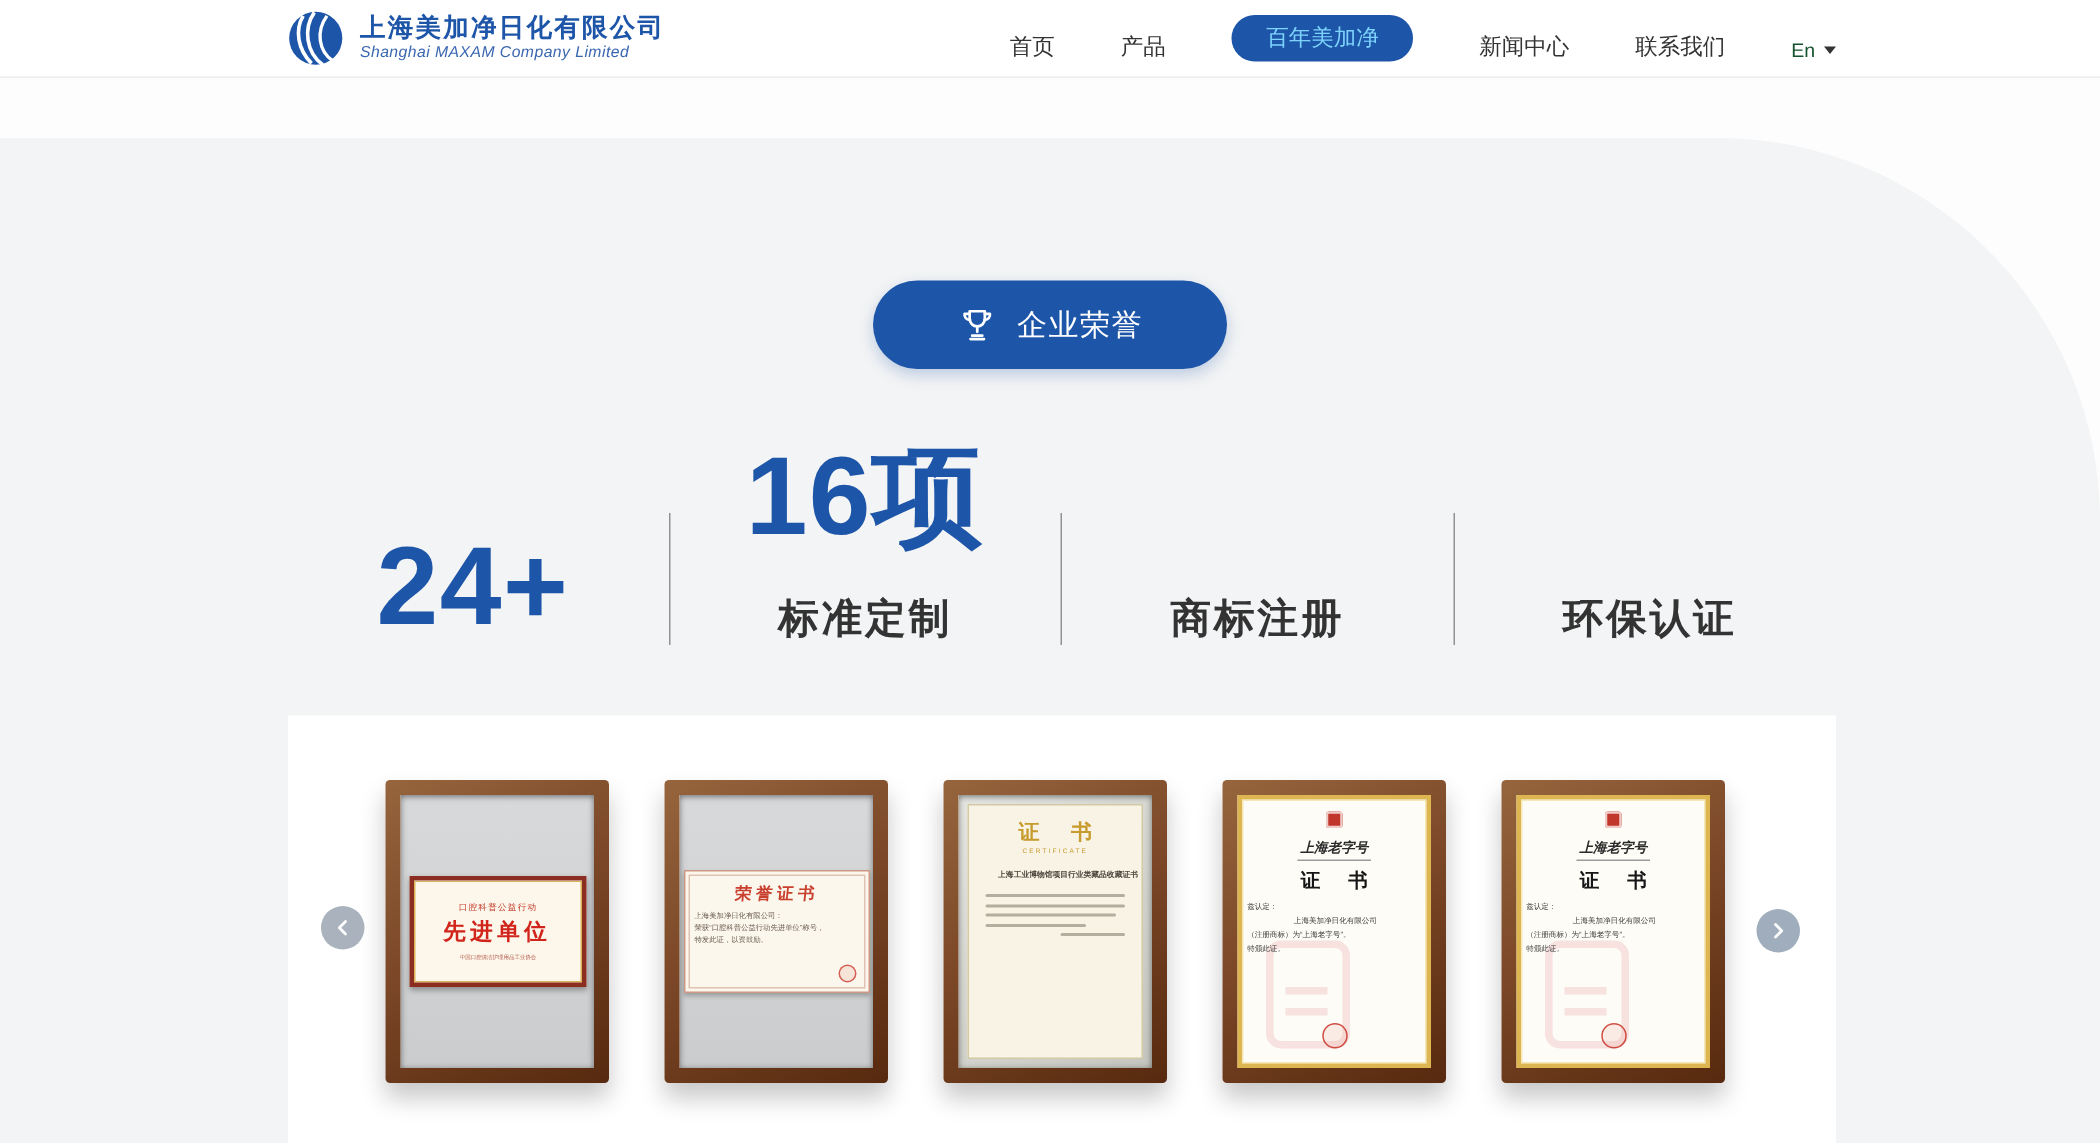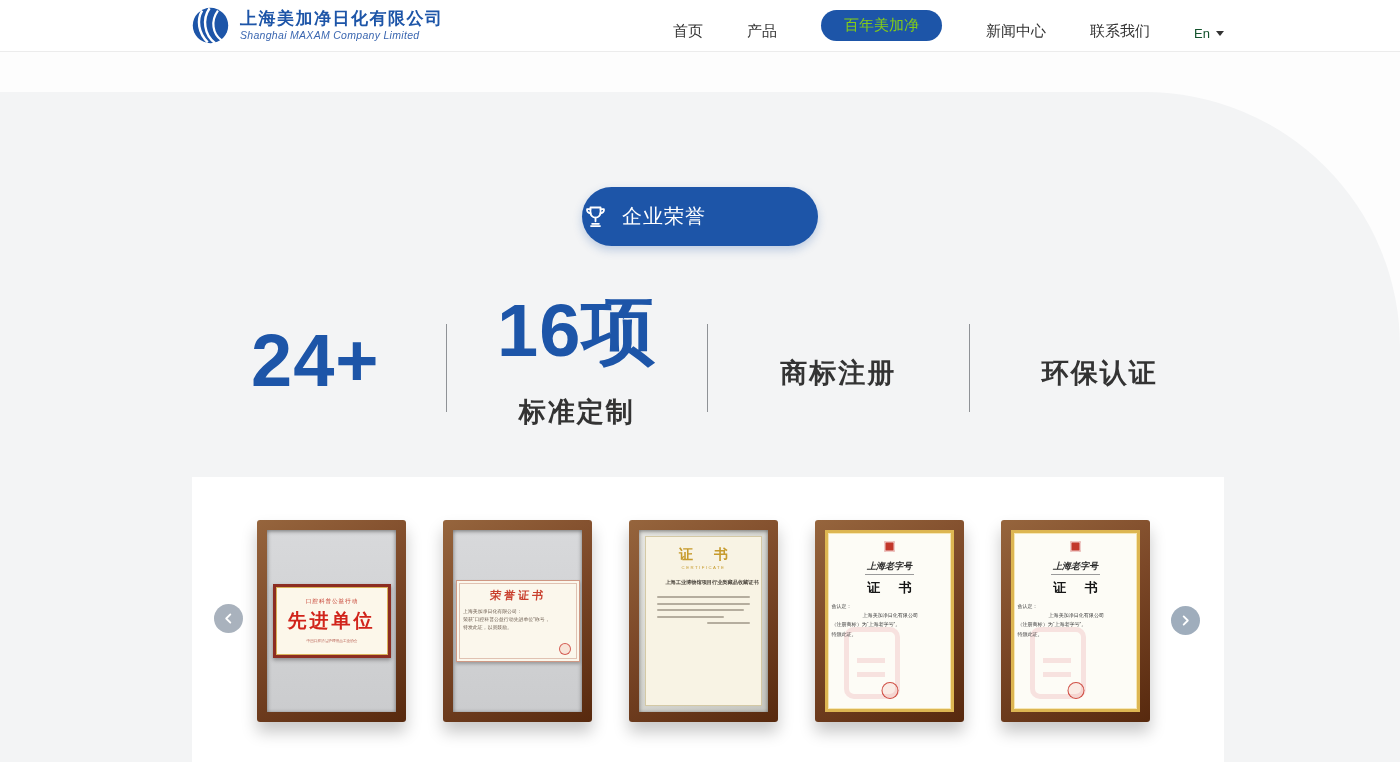--- a/index.html
+++ b/index.html
@@ -17,45 +17,45 @@
     display:flex; align-items:center;
     padding:0 176px 0 190px; position:relative; z-index:9;
   }
   .logo { display:flex; align-items:center; gap:9px; cursor:pointer; }
   .logo svg { width:41px; height:41px; display:block; }
   .logo-cn { font-size:17px; font-weight:bold; color:#1d55a8; letter-spacing:1.5px; line-height:1.1; }
   .logo-en { font-size:10.5px; font-style:italic; color:#3a66b0; margin-top:1px; letter-spacing:.3px; }
 
   nav { margin-left:auto; display:flex; align-items:flex-end; gap:44px; }
   nav a { font-size:15px; color:#333; text-decoration:none; cursor:pointer; white-space:nowrap; }
-  nav a.active { background:#1d55a8; color:#84cc16; padding:6px 23px; border-radius:16px; }
+  nav a.active { background:#1d55a8; color:#7dd3fc; padding:6px 23px; border-radius:16px; }
   .lang { display:flex; align-items:center; gap:6px; font-size:13px; color:#14532d; cursor:pointer; }
   .caret { width:0; height:0; border-left:4px solid transparent; border-right:4px solid transparent; border-top:5px solid #333; }
 
   
   .main-wrap { height:710px; background:#fdfdfd; }
   .strip { height:40px; background:#fdfdfd; }
   .main {
     position:relative; height:670px; background:#f3f4f5;
     border-top-right-radius:255px; overflow:hidden;
   }
 
   
   .tabs { position:absolute; top:95px; left:0; width:100%; display:flex; justify-content:center; gap:46px; }
   .tab-btn {
     width:236px; height:59px; border-radius:30px;
-    display:flex; align-items:center; gap:13px;
+    display:flex; align-items:center; justify-content:center; gap:13px;
     font-size:20px; cursor:pointer; letter-spacing:1px;
   }
   .tab-btn svg { width:27px; height:27px; }
   .tab-btn.active { background:#1d55a8; color:#fff; box-shadow:0 4px 10px rgba(29,85,168,.25); }
   .tab-btn.inactive { background:#fdfdfd; color:#1d55a8; border:1.5px solid #1d55a8; }
 
   
-  .stats { position:absolute; top:200px; left:185px; width:1045px; display:flex; align-items:center; }
+  .stats { position:absolute; top:200px; left:185px; width:1045px; display:flex; align-items:flex-end; }
   .stat { flex:1; text-align:center; }
   .stat .value { font-size:74px; font-weight:800; color:#1d55a8; line-height:1.05; letter-spacing:1px; }
   .stat .label { font-size:27px; font-weight:700; color:#333; margin-top:24px; letter-spacing:2px; }
   .vdivider { width:1px; height:88px; background:#8f9296; margin-top:14px; }
 
   
   .carousel-panel { position:absolute; top:385px; left:192px; width:1032px; height:340px; background:#fff; }
   .frames { display:flex; gap:37px; padding:43px 0 0 65px; }
 
   .cert-frame {
@@ -68,21 +68,21 @@
   .mat { background:linear-gradient(180deg,#d8d9db 0%,#cbccce 100%); }
 
   
   .plaque {
     position:absolute; left:50%; top:50%; transform:translate(-50%,-50%);
     width:118px; height:74px; background:#fcf7ea;
     border:3px solid #8c2d22; box-shadow:0 2px 4px rgba(0,0,0,.35), inset 0 0 0 1px #d8b35a;
     display:flex; flex-direction:column; align-items:center; justify-content:center; gap:2px;
   }
   .plaque .t-small { font-size:7px; color:#c43b2d; letter-spacing:1px; transform:scale(.82); white-space:nowrap; }
-  .plaque .t-large { font-size:19px; font-weight:bold; color:#d1241b; letter-spacing:3px; font-family:"DejaVu Serif",serif; white-space:nowrap; }
+  .plaque .t-large { font-size:15px; font-weight:bold; color:#d1241b; letter-spacing:3px; font-family:"DejaVu Serif",serif; white-space:nowrap; }
   .plaque .t-cap { font-size:7px; color:#b4574b; transform:scale(.52); white-space:nowrap; }
 
   
   .hcert {
     position:absolute; left:50%; top:50%; transform:translate(-50%,-50%);
     width:124px; height:82px; background:#fbf7ec;
     box-shadow:inset 0 0 0 1px #cf9884, inset 0 0 0 3px #fbf7ec, inset 0 0 0 4px #e0c2b2, 0 2px 3px rgba(0,0,0,.25);
     padding:8px 7px 6px;
   }
   .hcert .title { font-family:"DejaVu Serif",serif; font-size:11px; font-weight:bold; color:#c9402e;

